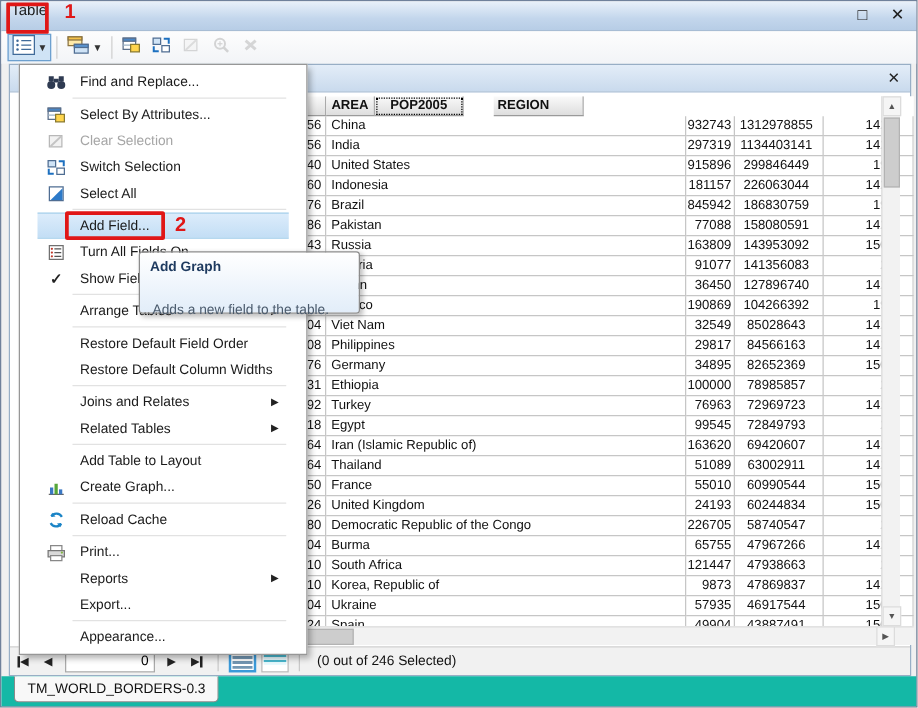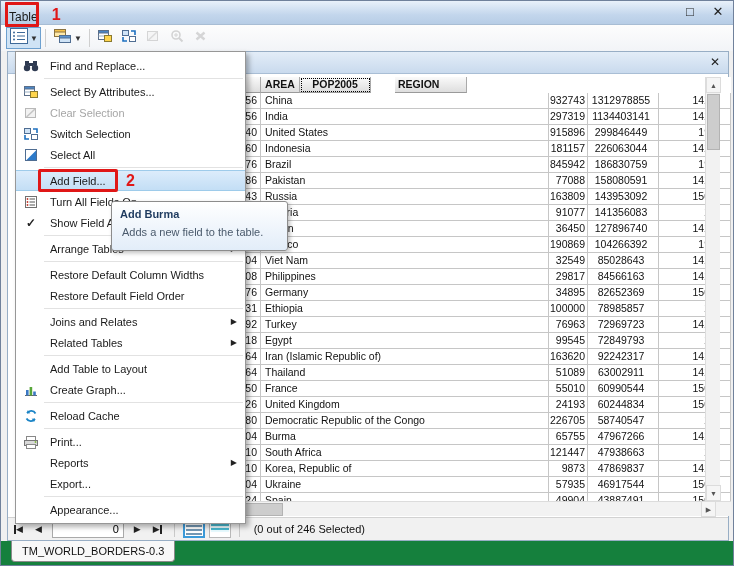--- a/index.html
+++ b/index.html
@@ -3,21 +3,21 @@
 <meta charset="utf-8">
 <style>
   * { margin:0; padding:0; box-sizing:border-box; }
   body { font-family:"Liberation Sans", sans-serif; background:#888; }
   #screen { position:relative; width:734px; height:566px; background:#f0f0f0;
             border:1px solid #70819b; overflow:hidden; }
 
   
   #titlebar { position:absolute; left:0; top:0; width:734px; height:24px;
               background:linear-gradient(#e9f1fa,#c3d6ec 60%,#b7cde6);
-              border-bottom:1px solid #a8bdd4; display:flex; align-items:flex-end; }
+              border-bottom:1px solid #a8bdd4; display:flex; align-items:flex-start; }
   #title-text { font-size:12px; color:#1a1a1a; margin-left:8px; }
   .step-num { color:#e01717; font-weight:bold; font-size:16px; }
   #title-step { margin-left:14px; }
   #win-controls { position:absolute; right:8px; top:3px; display:flex; gap:10px; }
   .win-btn { font-size:13px; color:#222; width:18px; text-align:center; cursor:default; }
 
   
   #toolbar { position:absolute; left:0; top:24px; width:734px; height:26px;
              background:linear-gradient(#fdfdfd,#f2f4f7); display:flex; align-items:center; }
   .tbtn { height:22px; display:flex; align-items:center; padding:0 2px; margin:0 1px; border:1px solid transparent; }
@@ -75,47 +75,47 @@
                font-size:11px; text-align:right; padding-right:4px; margin:0 4px;
                font-family:"Liberation Sans", sans-serif; }
   .nav-sep { width:1px; height:16px; background:#c9c9c9; margin:0 6px; }
   .view-btn { width:22px; height:17px; border:1px solid #b9b9b9; background:#fff; margin:0 2px; position:relative; }
   .view-btn.sel { border:2px solid #3b9ad9; }
   .stripes-a { position:absolute; inset:1px; background:repeating-linear-gradient(#fff 0 1px,#7397b3 1px 3px,#fff 3px 4px); }
   .stripes-b { position:absolute; inset:1px 1px 5px 1px; background:repeating-linear-gradient(#e8fbff 0 1px,#49b8cf 1px 3px,#e8fbff 3px 4px); }
   #status-text { margin-left:8px; color:#111; }
 
   
-  #tabstrip { position:absolute; left:0; top:540px; width:734px; height:26px; background:#15803d; }
+  #tabstrip { position:absolute; left:0; top:540px; width:734px; height:26px; background:#14b8a6; }
   #tab0 { position:absolute; left:10px; top:0px; height:21px; padding:0 10px;
           background:#f8f8f8; border:1px solid #8a8a8a; border-top:none;
           border-radius:0 0 4px 4px; font-size:11px; line-height:20px; color:#111; }
 
   
   #menu { position:absolute; left:14px; top:50px; width:231px; background:#fff;
           border:1px solid #979797; box-shadow:3px 3px 5px rgba(0,0,0,.30);
-          padding:3px 0; z-index:20; }
+          padding:3px 14px; z-index:20; }
   .mitem { position:relative; height:21px; display:flex; align-items:center; font-size:11px; color:#1a1a1a; }
   .mitem.disabled { color:#a6a6a6; }
   .mitem.hl { background:linear-gradient(#dcecfb,#c3def5); border-top:1px solid #9ecbea; border-bottom:1px solid #9ecbea;align-items:center; }
   .micon { width:30px; display:flex; justify-content:center; align-items:center; flex:none; }
   .mlabel { margin-left:4px; white-space:nowrap; }
   .msub { position:absolute; right:8px; font-size:8px; color:#222; }
   .msep { height:1px; background:#e2e2e2; margin:2px 2px 2px 28px; }
   .mitem .red-box2 { position:absolute; left:22px; top:-2px; width:80px; height:23px;
                      border:3px solid #e01717; border-radius:2px; pointer-events:none; z-index:5; }
   .mitem .step2 { position:absolute; left:110px; top:1px; z-index:5; }
   .check-glyph { font-size:12px; color:#222; font-weight:bold; }
 
   
   #tooltip { position:absolute; left:110px; top:200px; width:177px; height:50px;
              background:linear-gradient(#ffffff,#e2edf9); border:1px solid #8c8c8c;
              border-radius:3px; box-shadow:2px 2px 4px rgba(0,0,0,.25); z-index:30; padding:6px 8px; }
   #tooltip-title { font-size:11px; font-weight:bold; color:#1e3a5f; }
-  #tooltip-body { font-size:11px; color:#4a5a6c; margin-top:6px; margin-left:2px; white-space:nowrap; overflow:hidden; }
+  #tooltip-body { font-size:11px; color:#4a5a6c; margin-top:22px; margin-left:2px; white-space:nowrap; overflow:hidden; }
 </style>
 </head>
 <body>
 
 <div id="screen">
 
   <div id="titlebar">
     <span id="title-text">Table</span>
     <span id="title-step" class="step-num">1</span>
     <div id="win-controls">
@@ -309,21 +309,21 @@
         <div class="tcell c0">818</div>
         <div class="tcell c1">Egypt</div>
         <div class="tcell c2">99545</div>
         <div class="tcell c3">72849793</div>
         <div class="tcell c4">2</div>
       </div>
       <div class="trow">
         <div class="tcell c0">364</div>
         <div class="tcell c1">Iran (Islamic Republic of)</div>
         <div class="tcell c2">163620</div>
-        <div class="tcell c3">92242317</div>
+        <div class="tcell c3">69420607</div>
         <div class="tcell c4">142</div>
       </div>
       <div class="trow">
         <div class="tcell c0">764</div>
         <div class="tcell c1">Thailand</div>
         <div class="tcell c2">51089</div>
         <div class="tcell c3">63002911</div>
         <div class="tcell c4">142</div>
       </div>
       <div class="trow">
@@ -509,25 +509,25 @@
       </div>
       <div class="msep"></div>
       <div class="mitem">
         <span class="micon"></span>
         <span class="mlabel">Arrange Tables</span>
         <span class="msub">▶</span>
       </div>
       <div class="msep"></div>
       <div class="mitem">
         <span class="micon"></span>
+        <span class="mlabel">Restore Default Field Order</span>
+      </div>
+      <div class="mitem">
+        <span class="micon"></span>
         <span class="mlabel">Restore Default Column Widths</span>
-      </div>
-      <div class="mitem">
-        <span class="micon"></span>
-        <span class="mlabel">Restore Default Field Order</span>
       </div>
       <div class="msep"></div>
       <div class="mitem">
         <span class="micon"></span>
         <span class="mlabel">Joins and Relates</span>
         <span class="msub">▶</span>
       </div>
       <div class="mitem">
         <span class="micon"></span>
         <span class="mlabel">Related Tables</span>
@@ -583,17 +583,17 @@
         <span class="mlabel">Export...</span>
       </div>
       <div class="msep"></div>
       <div class="mitem">
         <span class="micon"></span>
         <span class="mlabel">Appearance...</span>
       </div>
     </div>
 
   <div id="tooltip">
-    <div id="tooltip-title">Add Burma</div>
+    <div id="tooltip-title">Add Graph</div>
     <div id="tooltip-body">Adds a new field to the table.</div>
   </div>
 
 </div>
 
 </body></html>

